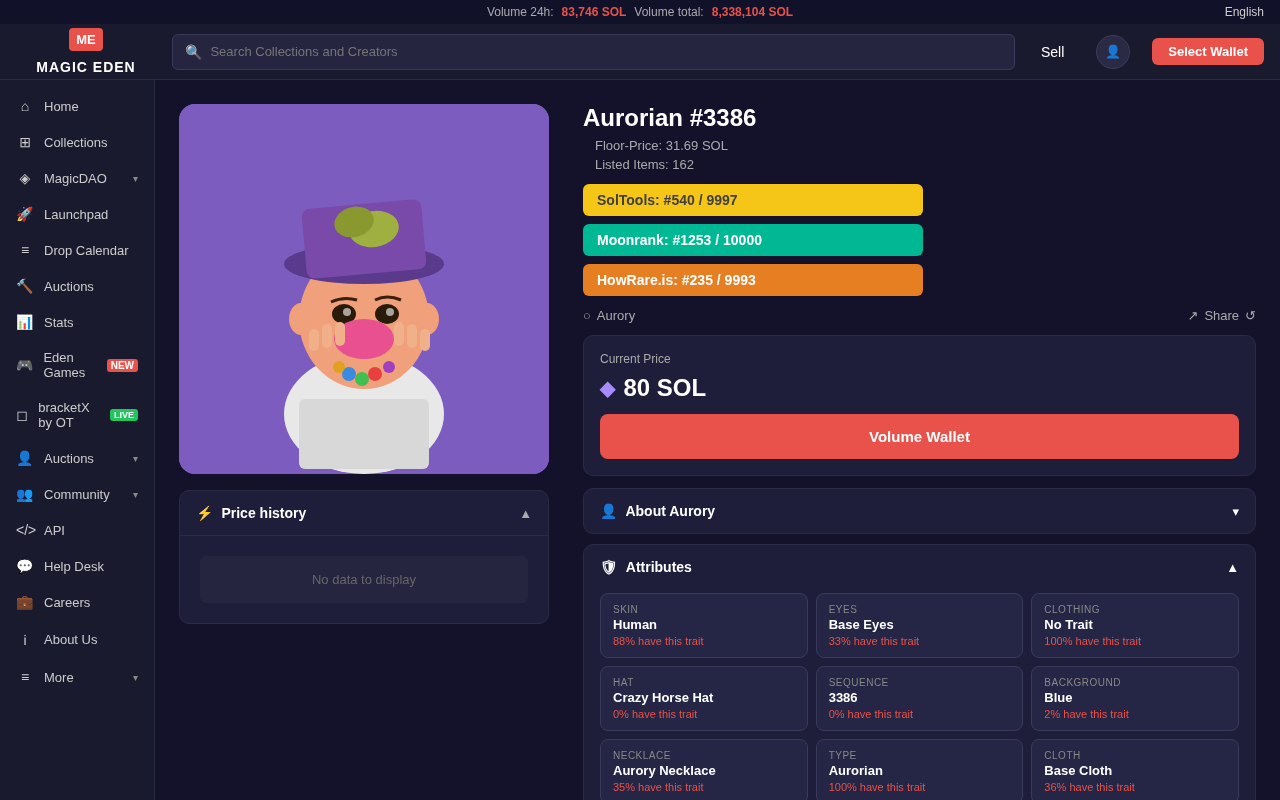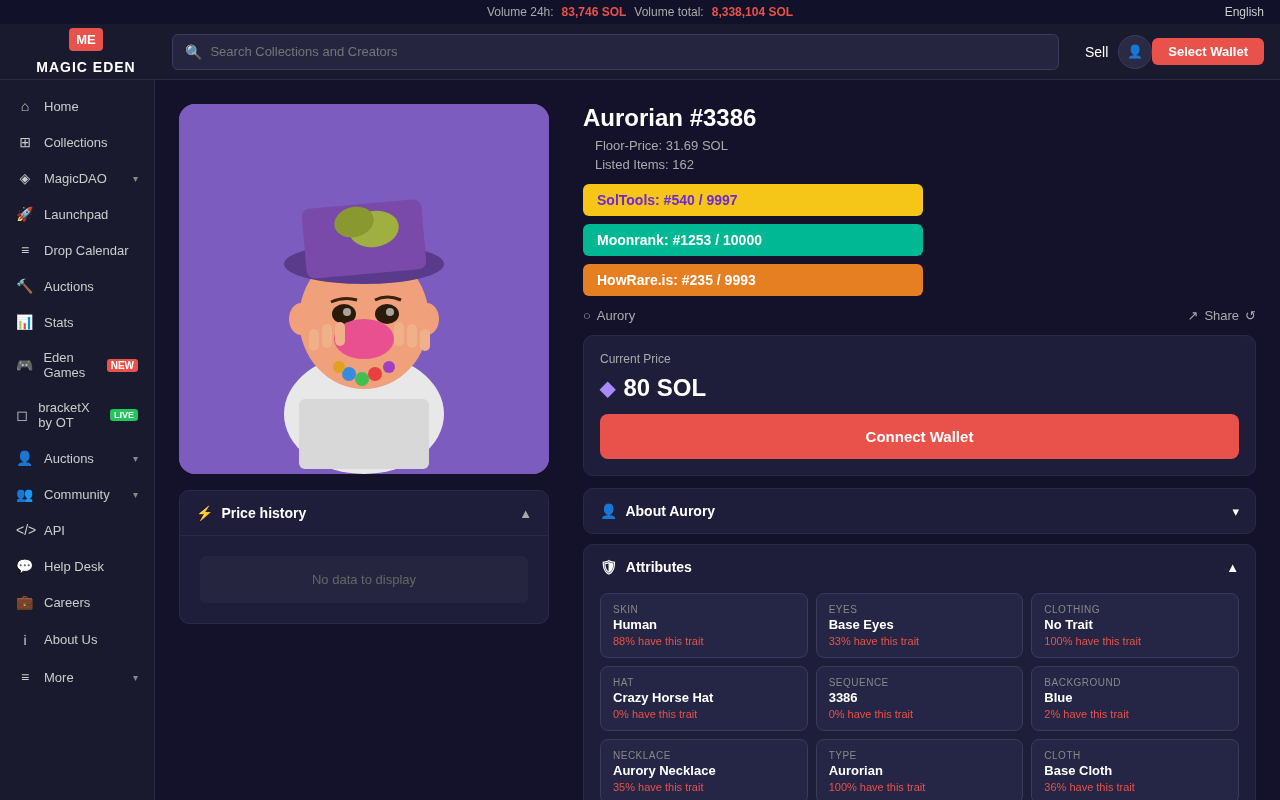--- a/index.html
+++ b/index.html
@@ -66,21 +66,21 @@
       border: none;
       outline: none;
       color: #aaa;
       font-size: 13px;
       flex: 1;
     }
     .search-icon { color: #888; font-size: 14px; }
     .header-right {
       display: flex;
       align-items: center;
-      gap: 0;
+      gap: 22px;
     }
     .sell-btn {
       background: none;
       border: none;
       color: #fff;
       font-size: 14px;
       cursor: pointer;
       padding: 6px 10px;
     }
     .user-icon-btn {
@@ -206,21 +206,21 @@
     .nft-title { font-size: 24px; font-weight: 700; color: #fff; margin-bottom: 6px; }
     .nft-meta { color: #aaa; font-size: 13px; margin-bottom: 4px; margin-left: 12px; }
     .rank-badges { margin: 12px 0; display: flex; flex-direction: column; gap: 8px; }
     .rank-badge {
       border-radius: 6px;
       padding: 8px 14px;
       font-weight: 700;
       font-size: 14px;
       max-width: 340px;
     }
-    .rank-badge.yellow { background: #f5c518; color: #6d28d9; }
+    .rank-badge.yellow { background: #f5c518; color: #404040; }
     .rank-badge.teal { background: #00b894; color: #fff; }
     .rank-badge.orange { background: #e67e22; color: #fff; }
 
     .collection-actions {
       display: flex;
       align-items: center;
       justify-content: space-between;
       margin: 12px 0;
     }
     .collection-link { display: flex; align-items: center; gap: 6px; color: #aaa; font-size: 13px; cursor: pointer; }
@@ -480,21 +480,21 @@
           <span>↺</span>
         </div>
       </div>
 
       <div class="price-section">
         <div class="current-price-label">Current Price</div>
         <div class="price-display">
           <span class="sol-diamond">◆</span>
           <span>80 SOL</span>
         </div>
-        <button class="connect-wallet-btn">Connect Wallet</button>
+        <button class="connect-wallet-btn">Volume Wallet</button>
       </div>
 
       <div class="collapsible-section">
         <div class="collapsible-header">
           <div class="left">
             <span>👤</span>
             <span>About Aurory</span>
           </div>
           <span>▾</span>
         </div>

